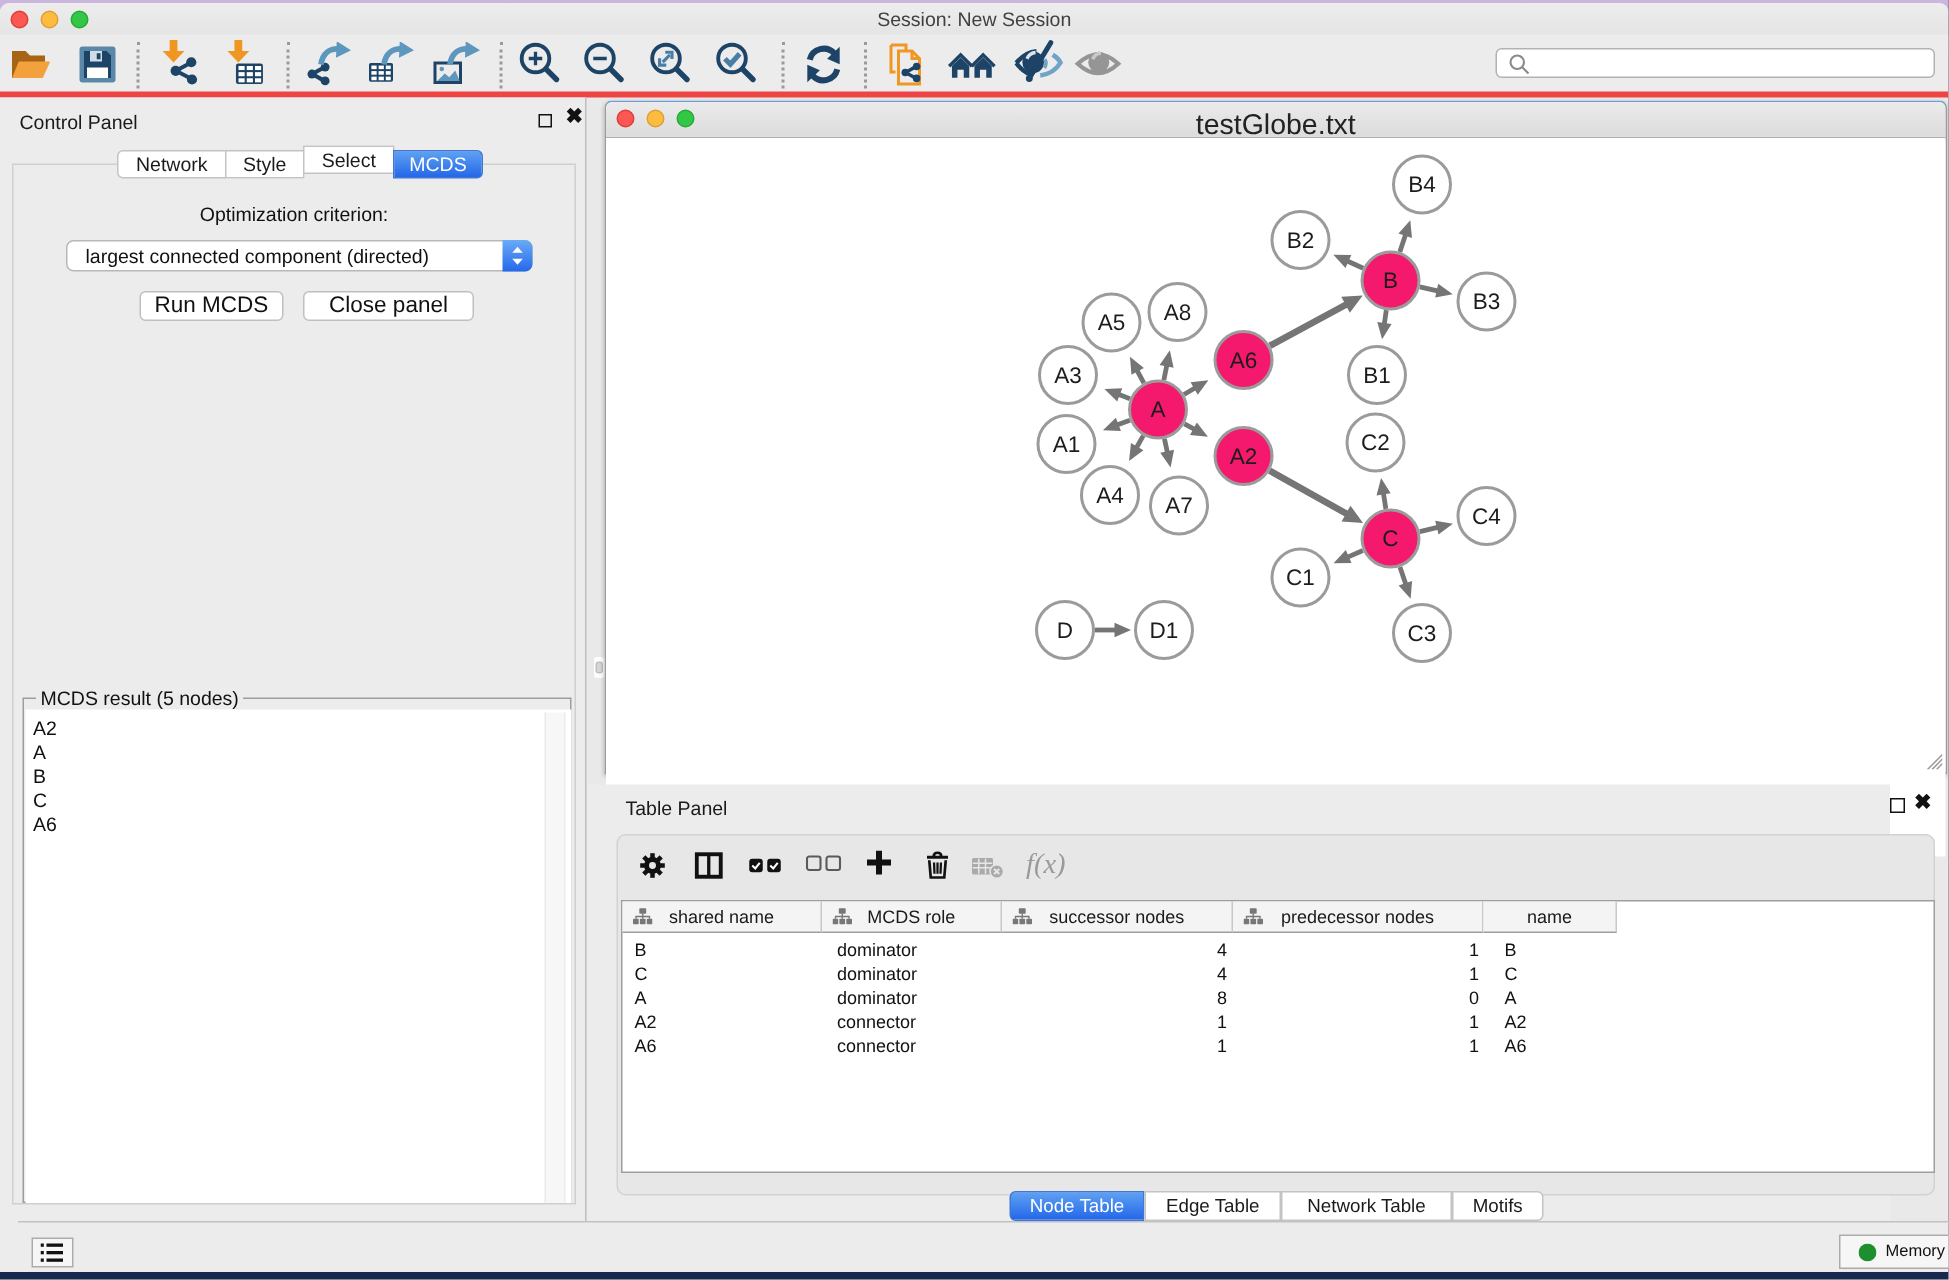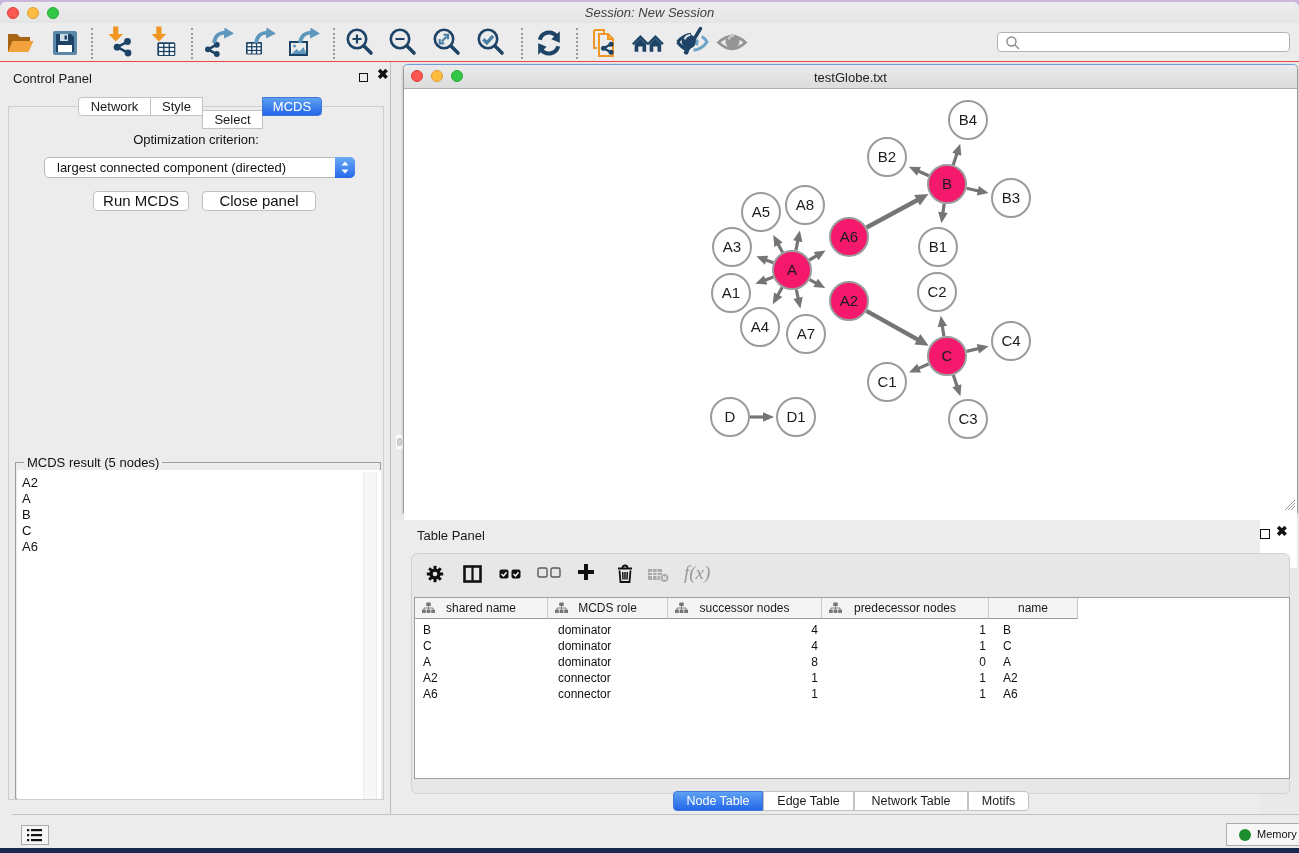--- a/index.html
+++ b/index.html
@@ -4,36 +4,36 @@
 <style>
 * { margin:0; padding:0; box-sizing:border-box; }
 html,body { width:1299px; height:853px; overflow:hidden; }
 body { font-family:"Liberation Sans", sans-serif; background:#18284e; position:relative; }
 #app { position:absolute; left:0; top:2px; width:1299px; height:846px; background:#ececec;
   border-radius:6px 6px 0 0; overflow:hidden; z-index:1; }
 .purpletop { position:absolute; left:0; top:0; width:1299px; height:9px; background:#cbb6de; z-index:0; }
 
 #titlebar { position:absolute; left:0; top:0; width:1299px; height:36px;
   background:linear-gradient(#ededed,#dfdfdf); border-bottom:1px solid #b4b4b4;
-  border-radius:6px 6px 0 0;font-style:italic; }
+  border-radius:6px 6px 0 0; }
 .tl { position:absolute; top:5px; width:12px; height:12px; border-radius:50%; }
 #titlebar .t1 { left:7px;  background:#fc5753; border:0.5px solid #df3e38; }
 #titlebar .t2 { left:27px; background:#fdbc40; border:0.5px solid #de9f34; }
 #titlebar .t3 { left:47px; background:#33c748; border:0.5px solid #27aa35; }
 #titletext { position:absolute; top:3px; left:0; width:100%; text-align:center;
   font-size:13px; color:#404040; }
 
 #toolbar { position:absolute; left:0; top:21px; width:1299px; height:41px; background:#ececec; }
 .tsep { position:absolute; top:5px; height:31px; width:0;
   border-left:2px dotted #9a9a9a; }
 .ticon { position:absolute; top:0; margin-top:-2px; }
 #searchbox { position:absolute; left:997px; top:9px; width:293px; height:20px;
   background:#fff; border:1px solid #b2b2b2; border-radius:4px; }
 
-#mainbody { position:absolute; left:0; top:59px; width:1299px; height:755px; background:#e9e9e9; border-top:1px solid #ef4444; }
+#mainbody { position:absolute; left:0; top:59px; width:1299px; height:755px; background:#e9e9e9; border-top:4px solid #ef4444; }
 #ctrlpanel { position:absolute; left:0; top:0; width:391px; height:755px; background:#ececec;
   border-right:1px solid #bdbdbd; }
 .paneltitle { font-size:13px; color:#1a1a1a; }
 
 .tabbtn { position:absolute; height:19px; background:#ffffff; border:1px solid #c3c3c3;
   font-size:13px; color:#1a1a1a; text-align:center; line-height:17px; }
 .tabsel { background:linear-gradient(#5ea1f2,#2467e9); color:#fff; border-color:#3e77d8; }
 
 #cpinner { position:absolute; left:8px; top:44px; width:376px; height:694px;
   background:#ececec; border:1px solid #cfcfcf; }
@@ -57,22 +57,22 @@
 
 #netframe { position:absolute; left:403px; top:2px; width:895px; height:449px;
   background:#fff; border:1px solid #9b9b9b; border-top:1px solid #6d9fe0;
   border-radius:5px 5px 0 0; box-shadow:0 1px 3px rgba(0,0,0,.25); }
 #nettitle { position:absolute; left:0; top:0; width:100%; height:24px;
   background:linear-gradient(#ebebeb,#dcdcdc); border-bottom:1px solid #b0b0b0;
   border-radius:5px 5px 0 0; }
 #nettitle .t1 { left:7px; top:5px; background:#fc5753; border:0.5px solid #df3e38; }
 #nettitle .t2 { left:27px; top:5px; background:#fdbc40; border:0.5px solid #de9f34; }
 #nettitle .t3 { left:47px; top:5px; background:#33c748; border:0.5px solid #27aa35; }
-#nettitle .txt { position:absolute; top:5px; width:100%; text-align:center; font-size:13px; color:#222; }
-#netcontent { position:absolute; left:0; top:25px; width:893px; height:478px; background:#fff;padding-left:20px; }
+#nettitle .txt { position:absolute; top:5px; width:100%; text-align:center; font-size:19px; color:#222; }
+#netcontent { position:absolute; left:0; top:25px; width:893px; height:478px; background:#fff; }
 
 #tablepanel { position:absolute; left:392px; top:458px; width:868px; height:297px; background:#ececec; }
 #tptoolbar { position:absolute; left:19px; top:33px; width:879px; height:241px;
   background:#e7e7e7; border:1px solid #d2d2d2; border-radius:6px; }
 #tptable { position:absolute; left:22px; top:77px; width:876px; height:182px; background:#fff;
   border:1px solid #9e9e9e; }
 .th { position:absolute; top:0; height:21px; background:#f4f4f4; border-right:1px solid #c8c8c8;
   border-bottom:1px solid #9e9e9e; font-size:12px; color:#1a1a1a; text-align:center; line-height:21px; }
 .trow { position:absolute; font-size:12px; color:#111; height:16px; line-height:16px; }
 .btab { position:absolute; height:20px; background:#fff; border:1px solid #c3c3c3;
@@ -289,21 +289,21 @@
               <div class="row">B</div>
             <div class="row">C</div>
               <div class="row">A6</div>
           </div>
           <div id="mcdsscroll"></div>
         </div>
       </div>
 
       <div class="tabbtn" style="left:78px;top:35px;width:73px;border-radius:4px 0 0 4px">Network</div>
       <div class="tabbtn" style="left:150px;top:35px;width:53px">Style</div>
-      <div class="tabbtn" style="left:202px;top:48px;width:61px">Select</div>
+      <div class="tabbtn" style="left:202px;top:32px;width:61px">Select</div>
       <div class="tabbtn tabsel" style="left:262px;top:35px;width:60px;border-radius:0 4px 4px 0">MCDS</div>
     </div>
     <div style="position:absolute;left:396px;top:373px;width:7px;height:14px;background:#fdfdfd;border-radius:2px"></div>
     <div style="position:absolute;left:397px;top:376px;width:5px;height:8px;background:#d6d6d6;border:1px solid #c0c0c0;border-radius:2px"></div>
     <div style="position:absolute;left:845px;top:453px;width:14px;height:7px;background:#fdfdfd;border-radius:2px"></div>
     <div style="position:absolute;left:848px;top:454px;width:8px;height:5px;background:#d6d6d6;border:1px solid #c0c0c0;border-radius:2px"></div>
 
     <div id="netframe">
       <div id="nettitle">
         <div class="tl t1"></div>

